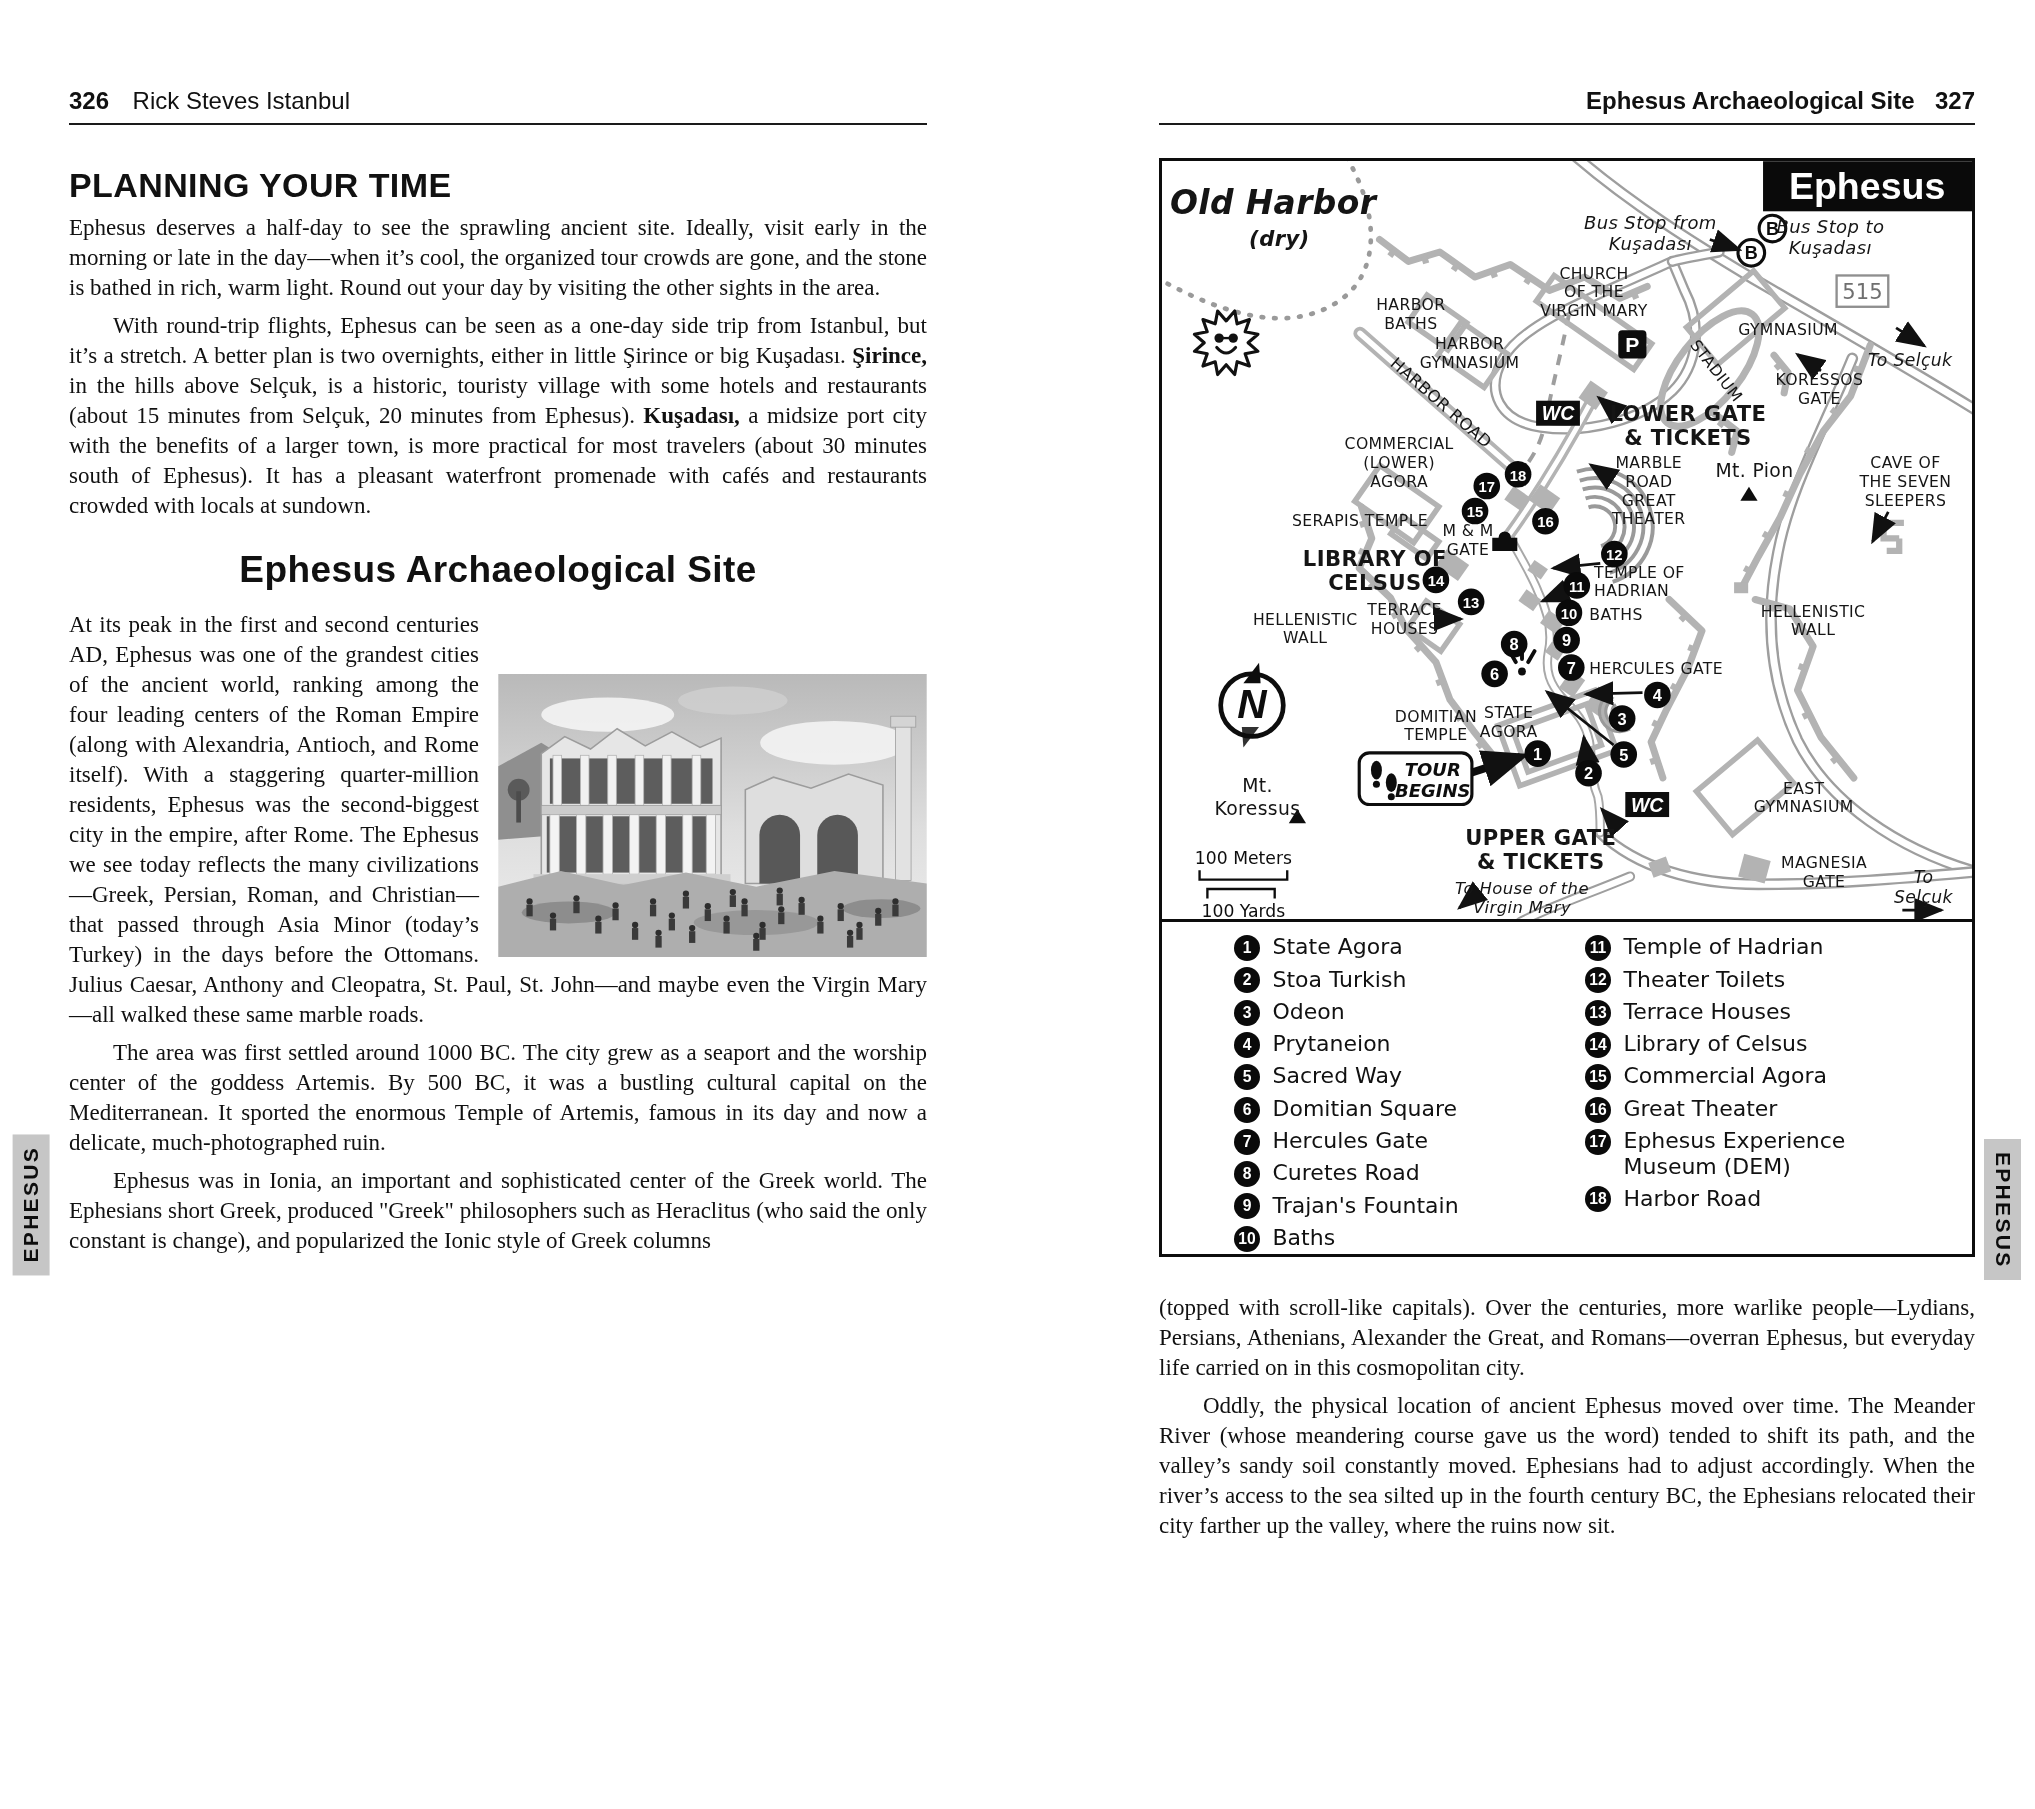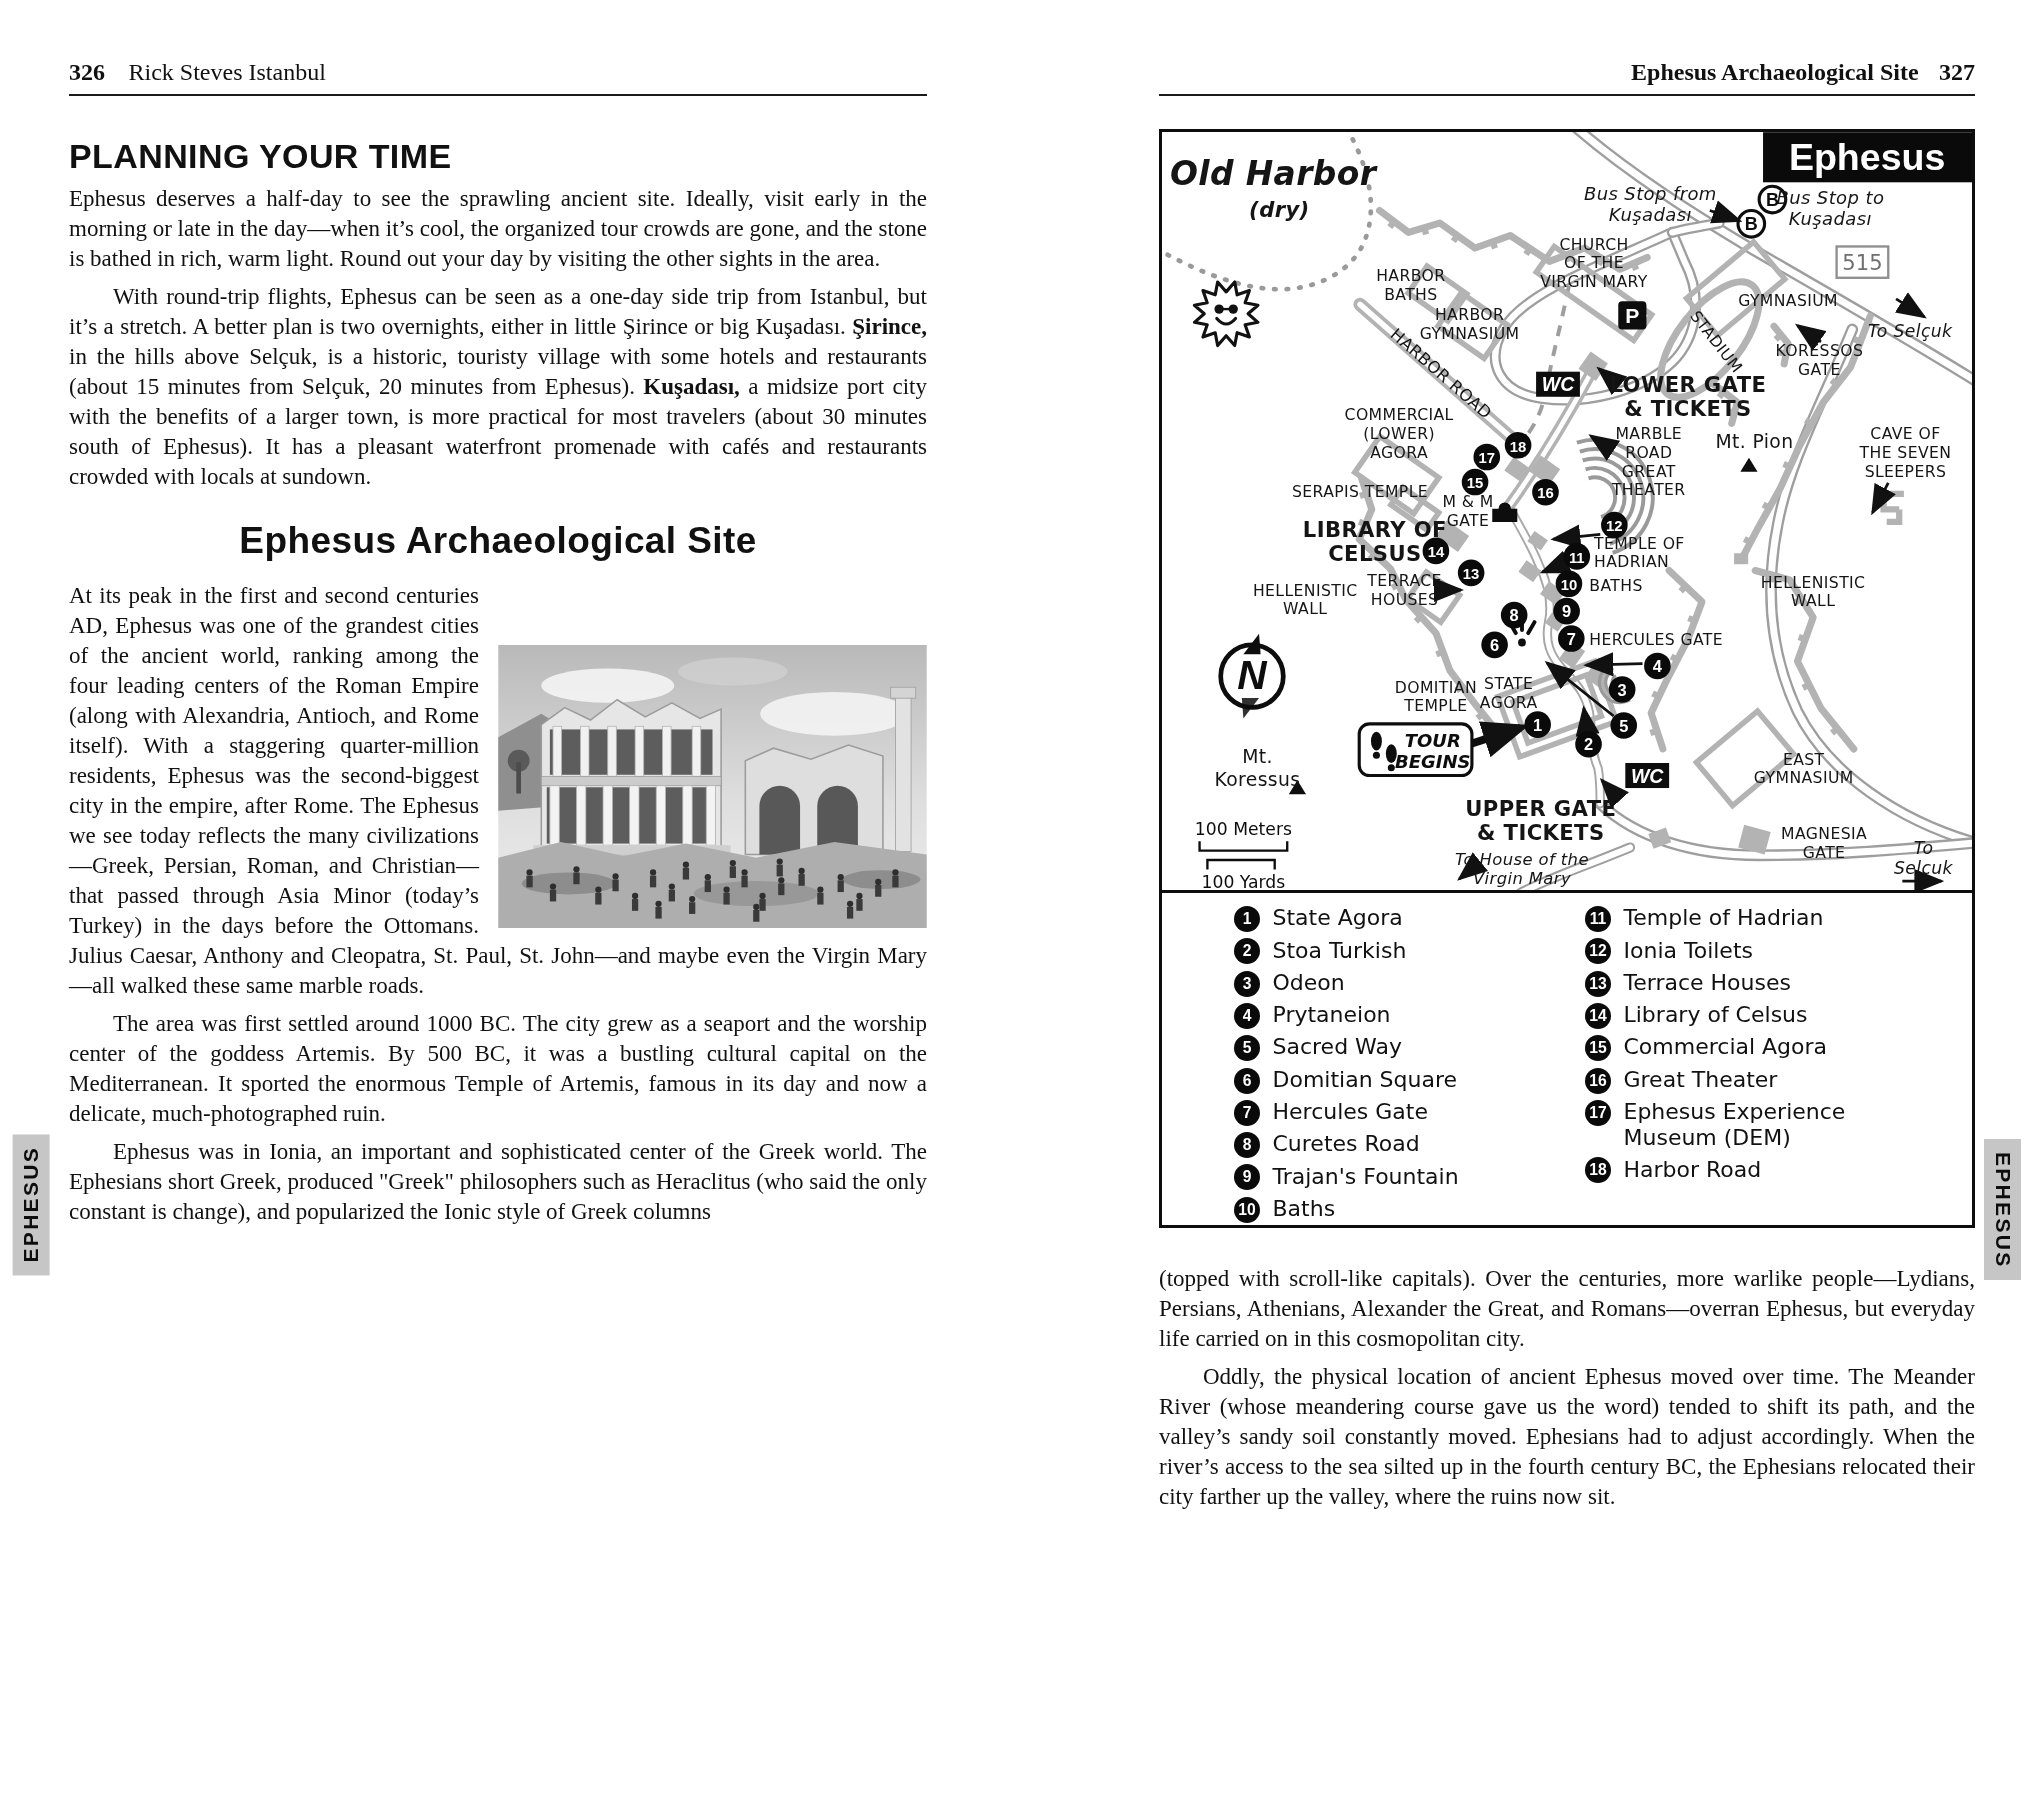--- a/index.html
+++ b/index.html
@@ -1,21 +1,21 @@
 <!DOCTYPE html>
 <html style="font-size:12.5px"><head>
 <meta charset="utf-8">
 <style>
   html,body{margin:0;padding:0;}
   body{width:2035px;height:1809px;background:#ffffff;color:#111;position:relative;overflow:hidden;
        font-family:"Liberation Serif",serif;}
   .page{position:absolute;top:0;}
   .page-left{left:69px;width:858px;}
   .page-right{left:1159px;width:816px;}
-  .running{font-family:Liberation Serif, serif;font-size:24px;padding-top:59px;display:flex;align-items:baseline;}
+  .running{font-family:Liberation Sans, sans-serif;font-size:24px;padding-top:87px;display:flex;align-items:baseline;}
   .running .num{font-weight:600;}
   .running.rh-left .num{margin-right:23.5px;}
   .running.rh-right{justify-content:flex-end;}
   .running.rh-right .title{font-weight:700;margin-right:20.4px;}
   .head-rule{border:none;border-top:2.3px solid #1a1a1a;margin:7.8px 0 0 0;}
   h2.section{font-family:"Liberation Sans",sans-serif;font-size:34px;font-weight:700;letter-spacing:0.4px;margin:41px 0 7.8px 0;}
   h1.main{font-family:"Liberation Sans",sans-serif;font-size:37px;font-weight:700;text-align:center;margin:28px 0 19px 0;letter-spacing:0.4px;}
   p.body{font-size:23px;line-height:30px;text-align:justify;margin:0;}
   p.ind{text-indent:44px;margin-top:8px;}
   .b{font-weight:bold;}
@@ -598,21 +598,21 @@
             <div class="leg-label">Baths</div>
           </div>
         </div>
       <div class="leg-col c2" id="legend-right">
           <div class="leg-row">
             <span class="leg-num">11</span>
             <div class="leg-label">Temple of Hadrian</div>
           </div>
           <div class="leg-row">
             <span class="leg-num">12</span>
-            <div class="leg-label">Ionia Toilets</div>
+            <div class="leg-label">Theater Toilets</div>
           </div>
           <div class="leg-row">
             <span class="leg-num">13</span>
             <div class="leg-label">Terrace Houses</div>
           </div>
           <div class="leg-row">
             <span class="leg-num">14</span>
             <div class="leg-label">Library of Celsus</div>
           </div>
           <div class="leg-row">

